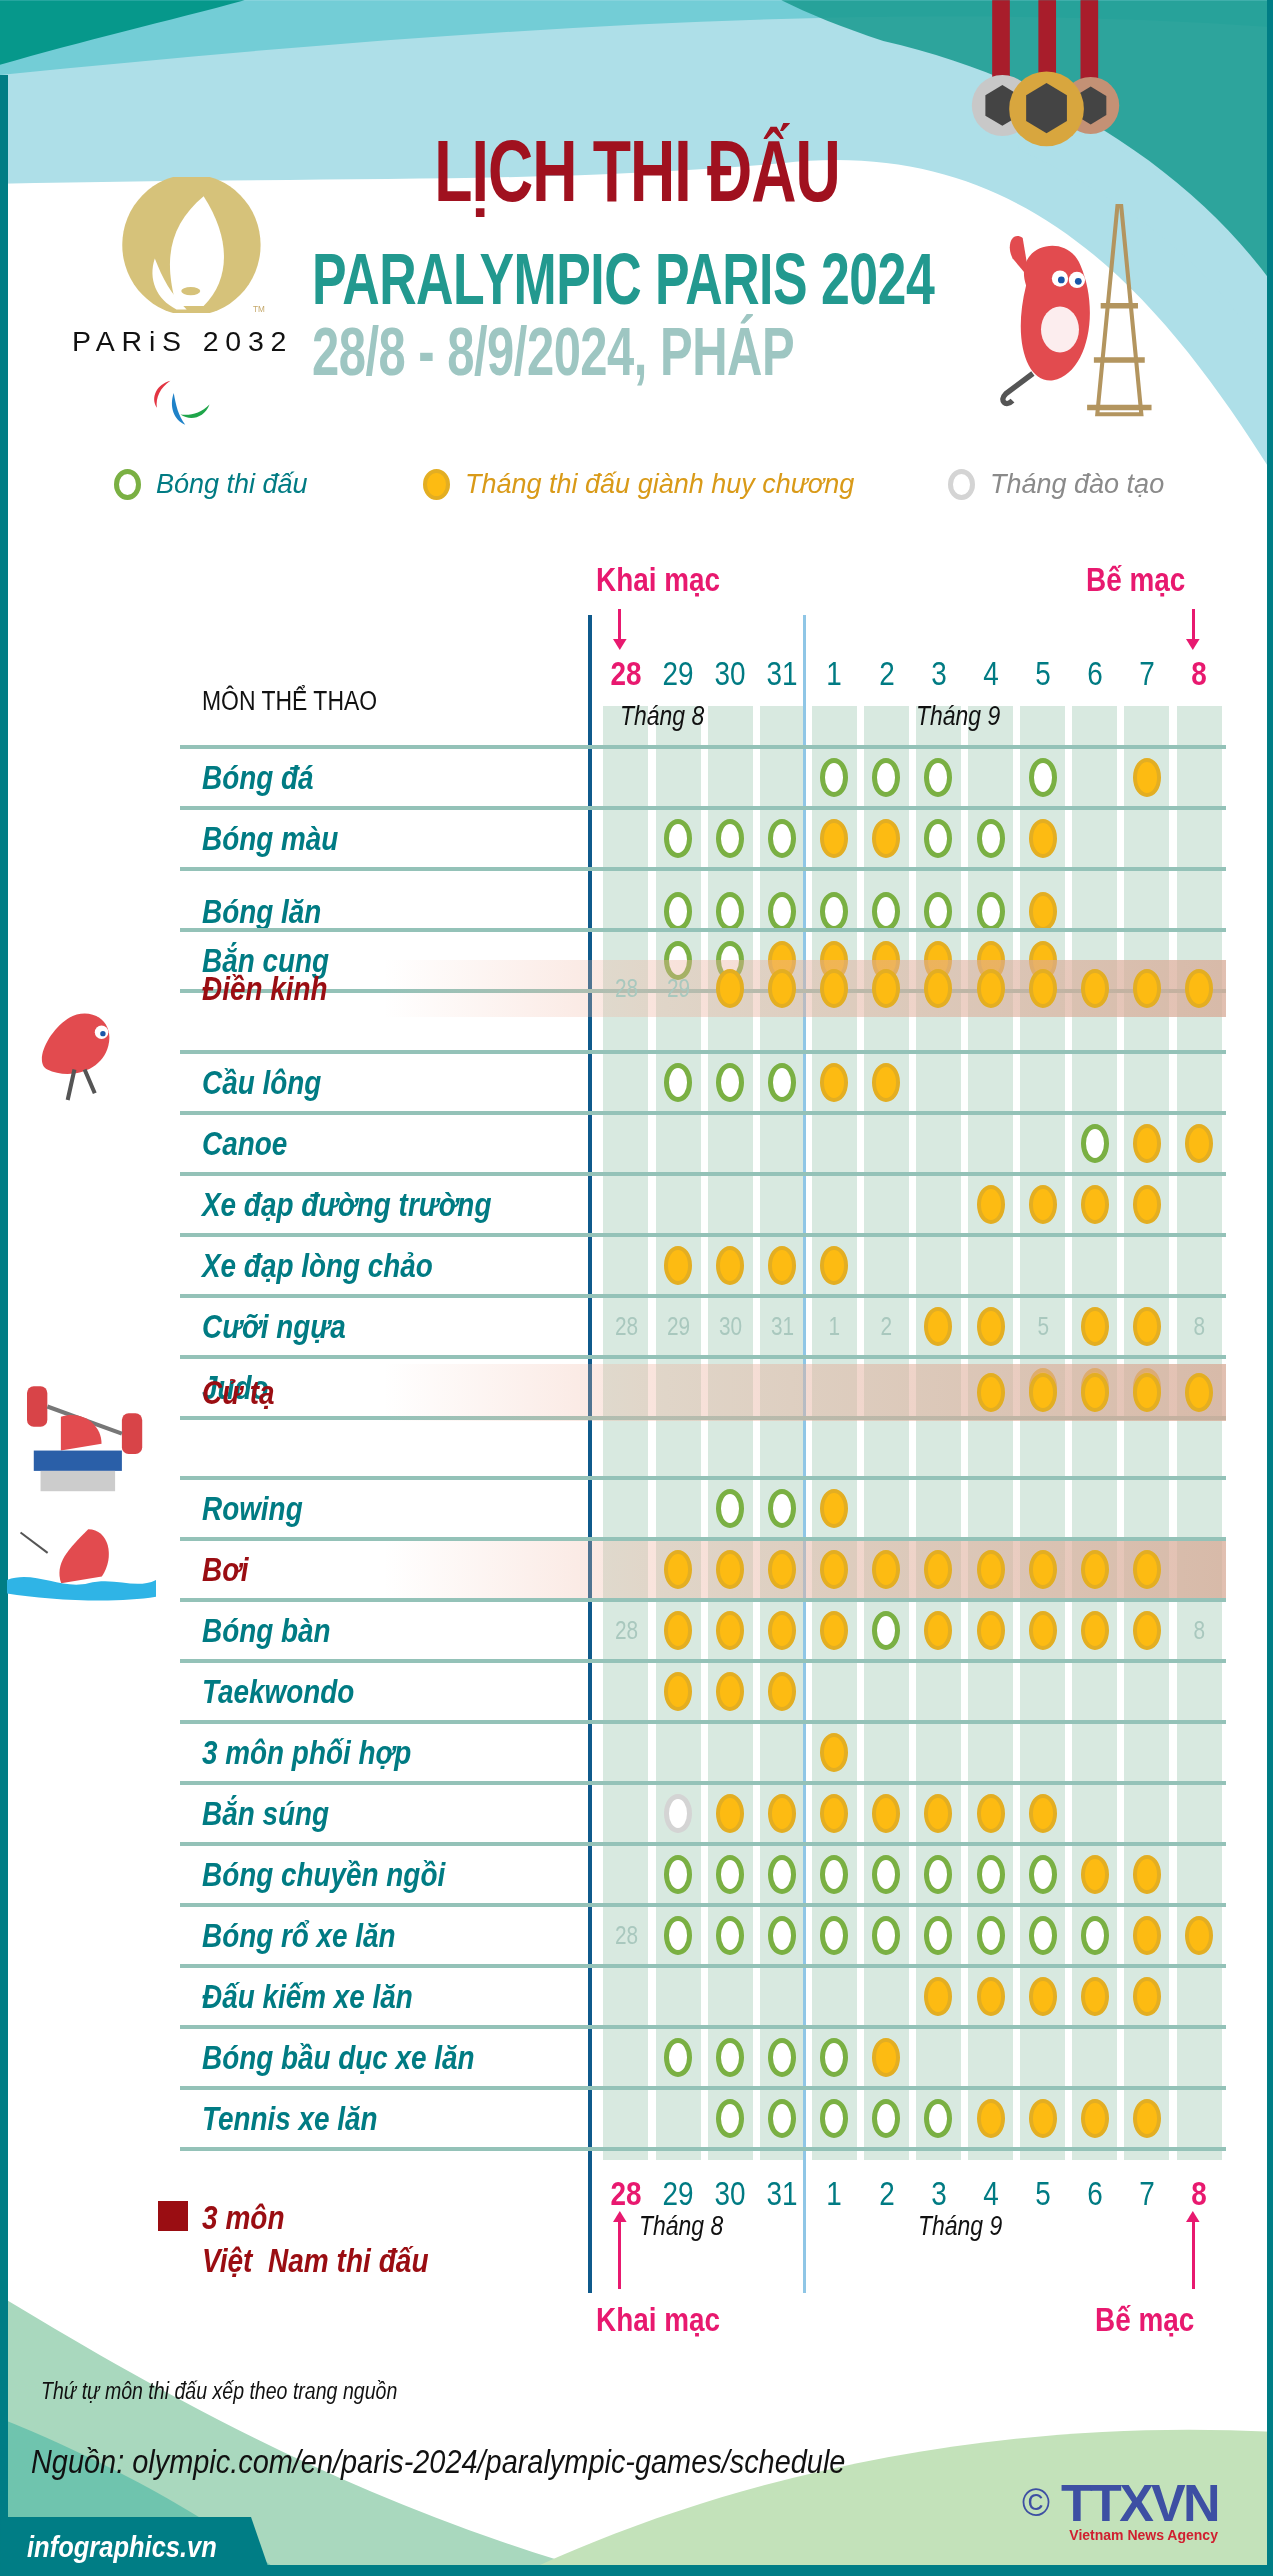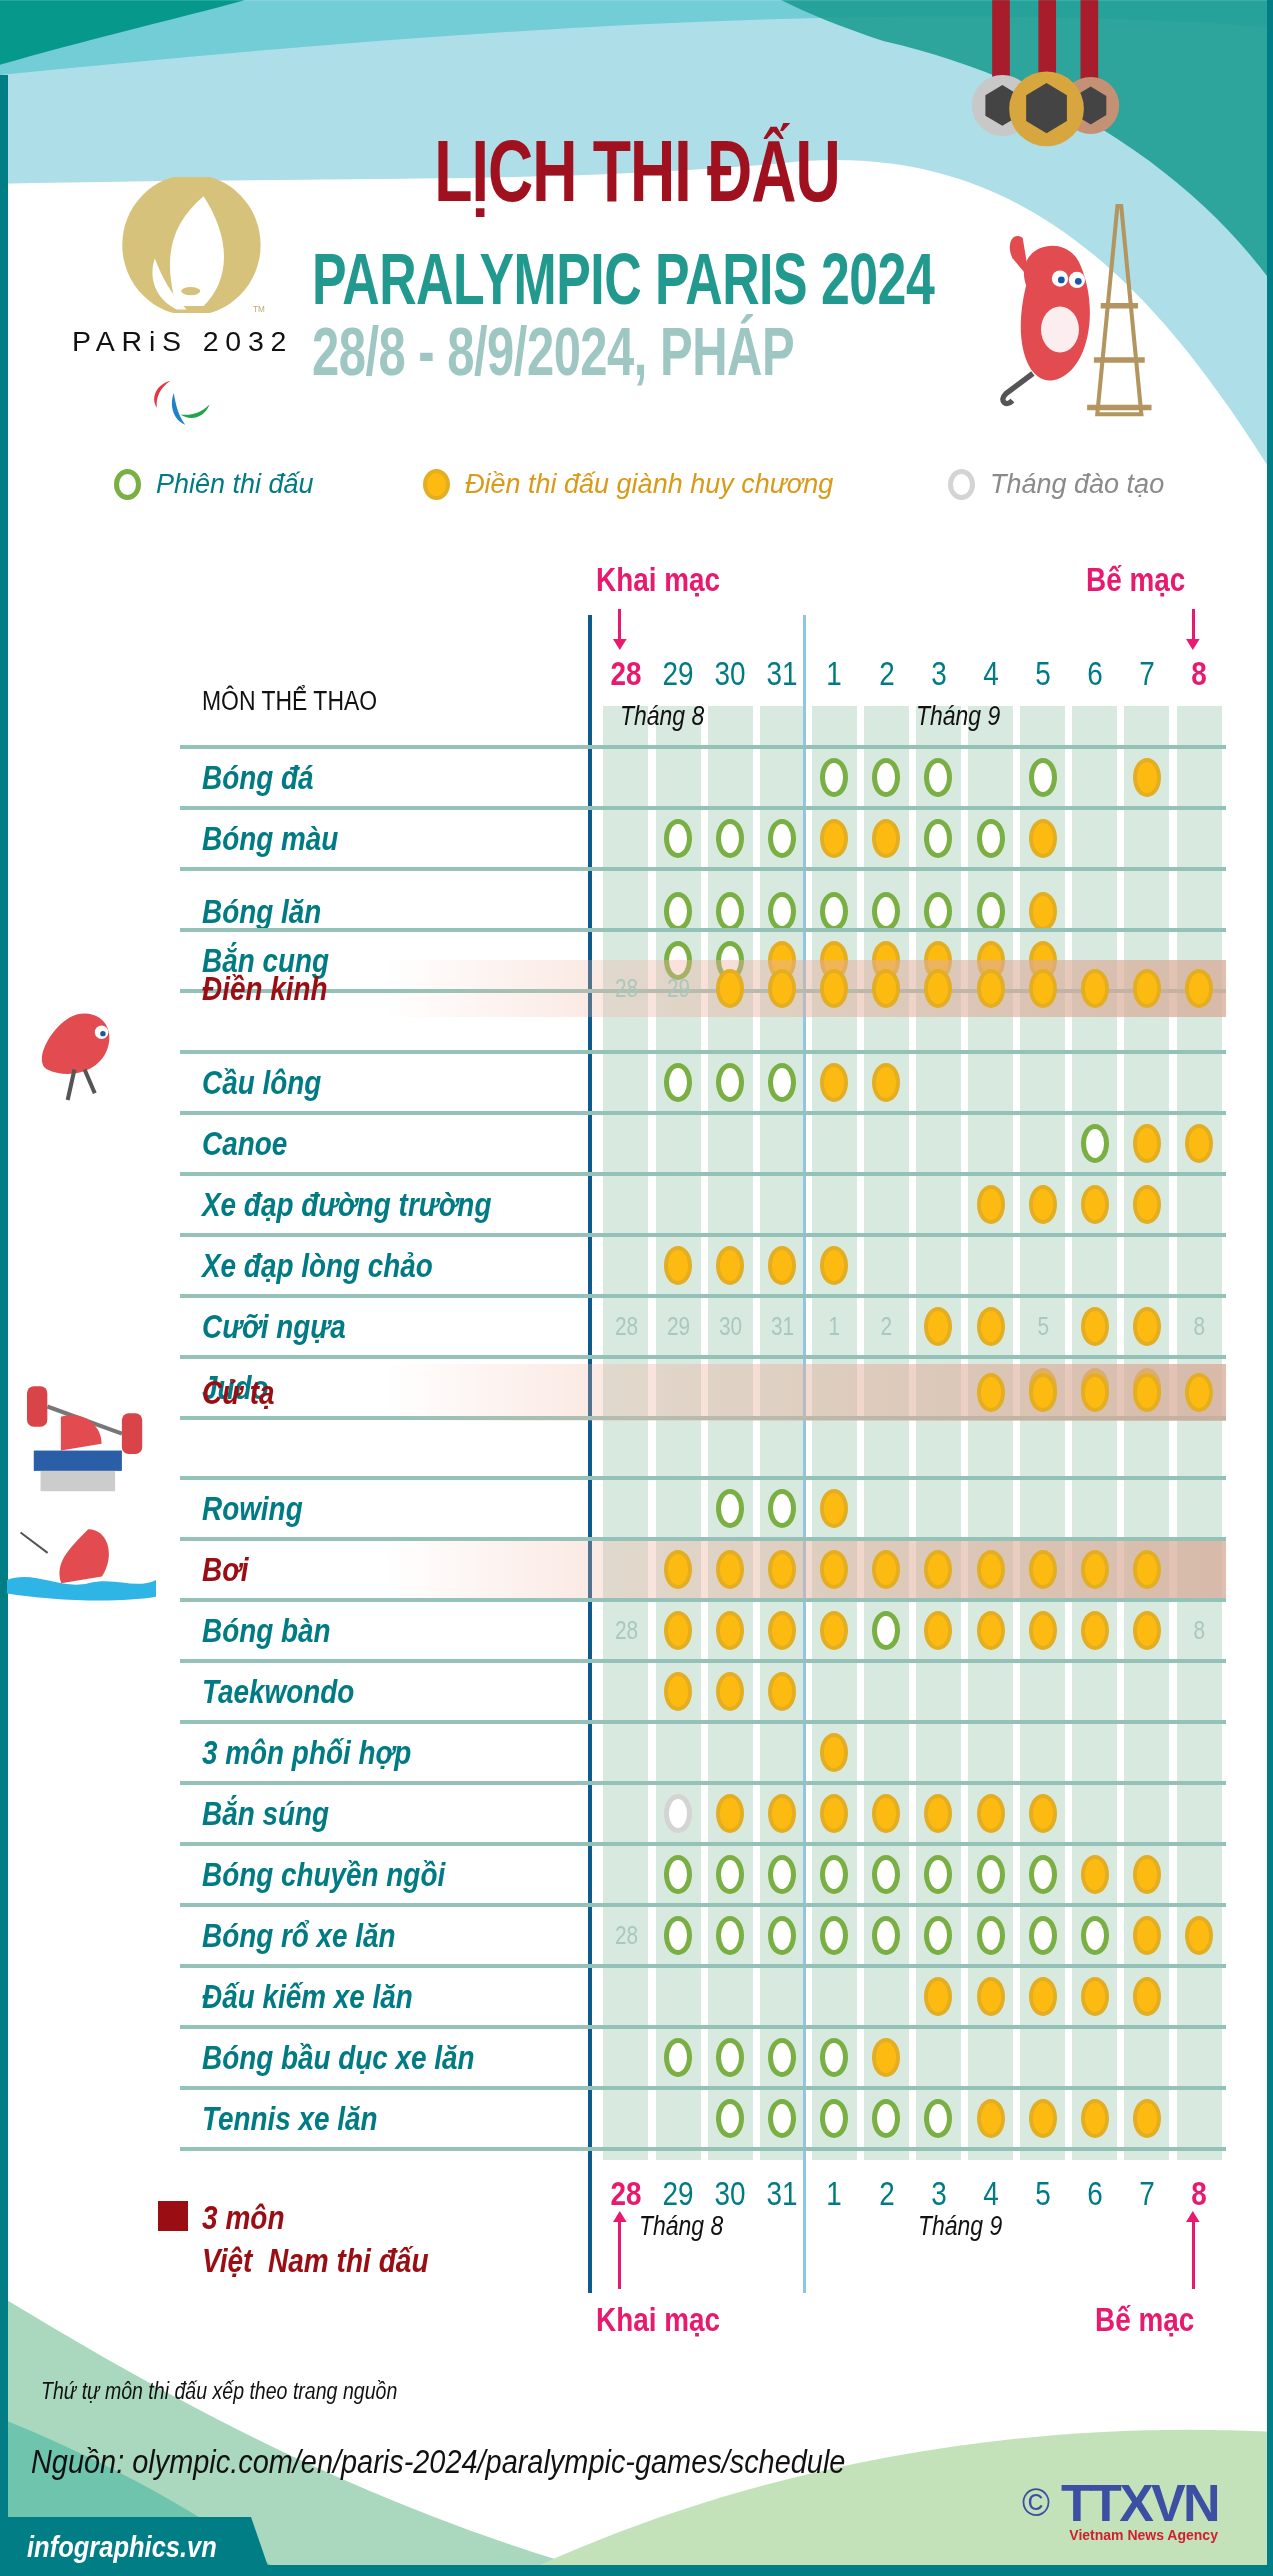--- a/index.html
+++ b/index.html
@@ -107,25 +107,25 @@
     <circle cx="135" cy="112" r="12" fill="#fff"></circle>
   <circle cx="112" cy="112" r="5" fill="#1a56a8"></circle>
     <circle cx="137" cy="114" r="5" fill="#1a56a8"></circle>
   <ellipse cx="110" cy="185" rx="28" ry="34" fill="#fff" opacity="0.9"></ellipse>
   <path d="M40 80 C30 60 40 40 55 50 L65 110 Z" fill="#e24b4f"></path>
   <path d="M70 250 L30 280 C20 290 30 300 40 290" stroke="#555" stroke-width="8" fill="none"></path>
 </svg>
 
 <div class="abs legend-item" style="left:114px">
   <span class="lg-dot" style="border:5.4px solid #7ab043;background:#fff"></span>
-  <span style="color:#007b83">Phiên thi đấu</span>
+  <span style="color:#007b83">Bóng thi đấu</span>
 </div>
 <div class="abs legend-item" style="left:423px">
   <span class="lg-dot" style="border:4.1px solid #e3ae22;background:#fdbb12"></span>
-  <span style="color:#d99a18">Điền thi đấu giành huy chương</span>
+  <span style="color:#d99a18">Tháng thi đấu giành huy chương</span>
 </div>
 <div class="abs legend-item" style="left:948px">
   <span class="lg-dot" style="border:5.4px solid #d4d4d4;background:#fff"></span>
   <span style="color:#8a8a8a">Tháng đào tạo</span>
 </div>
 
 <div class="abs grid-bg" id="grid-bg">
     <div class="col-bg" style="left: 3.4px;"></div>
     <div class="col-bg" style="left: 56px;"></div>
     <div class="col-bg" style="left: 108px;"></div>

